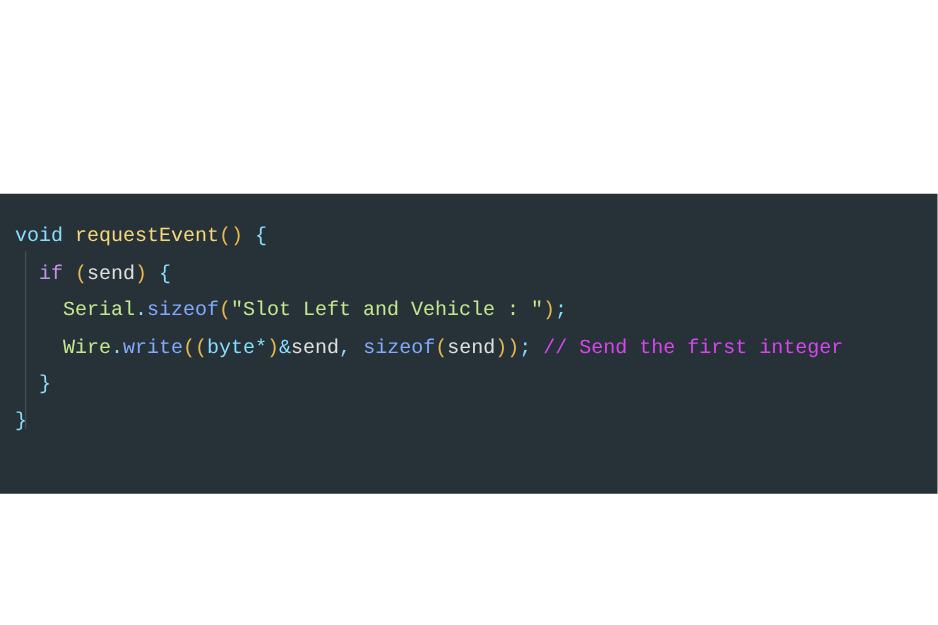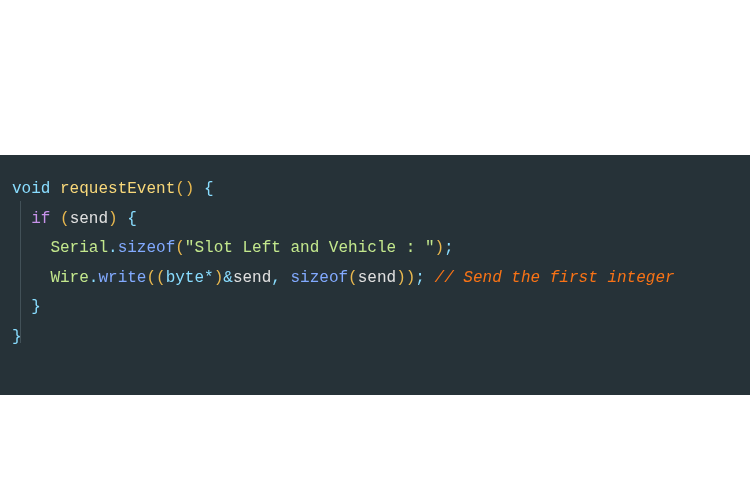--- a/index.html
+++ b/index.html
@@ -36,21 +36,21 @@
     }
     .kw { color: #c792ea; }
     .type { color: #89ddff; }
     .fn-name { color: #f8d87a; }
     .fn-call { color: #82aaff; }
     .obj { color: #c3e88d; margin-top: 48px; }
     .punct { color: #89ddff; }
     .paren { color: #e8b84f; }
     .str { color: #c3e88d; }
     .ident { color: #e0e0e0; }
-    .comment { color: #f97316; font-style: italic; }
+    .comment { color: #d946ef; }
     .op { color: #89ddff; }
   </style>
 </head>
 <body>
 
 <div class="editor-panel">
   <div class="indent-guide"></div>
   <div id="code-container">
       <div class="code-line"><span class="type">void</span><span> </span><span class="fn-name">requestEvent</span><span class="paren">()</span><span> </span><span class="punct">{</span></div>
       <div class="code-line"><span>  </span><span class="kw">if</span><span> </span><span class="paren">(</span><span class="ident">send</span><span class="paren">)</span><span> </span><span class="punct">{</span></div>

